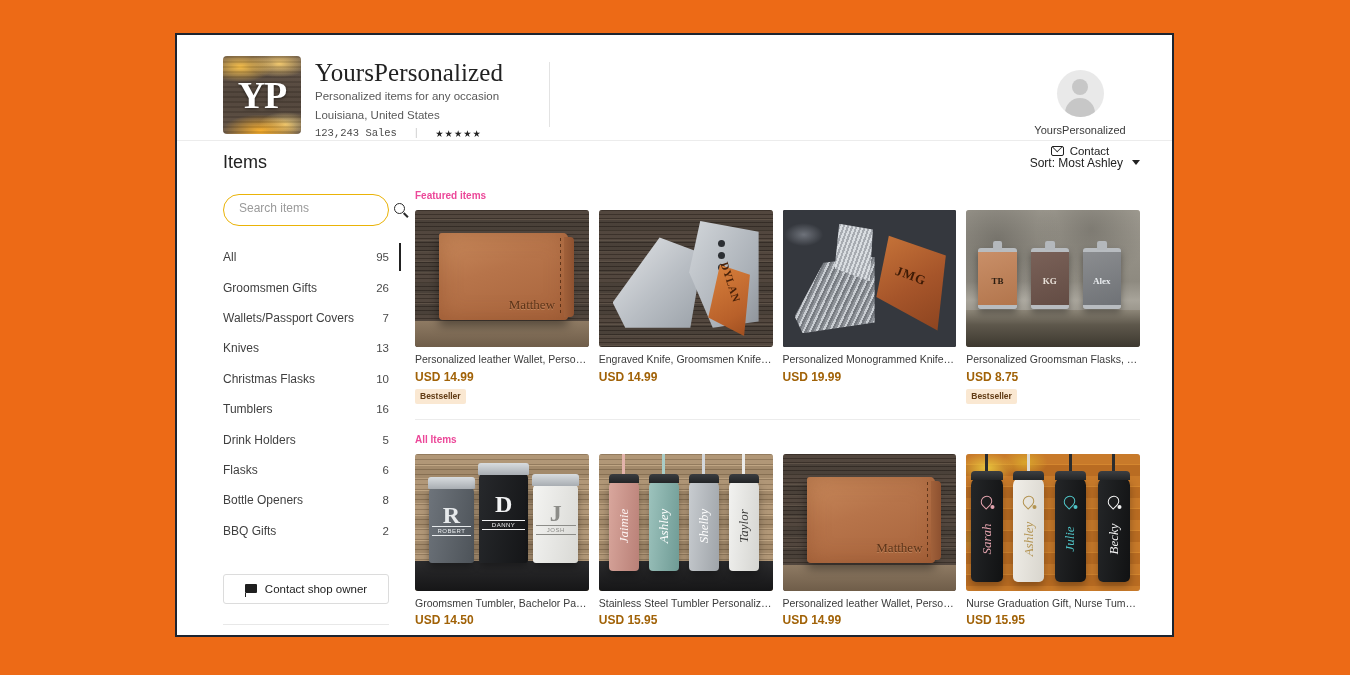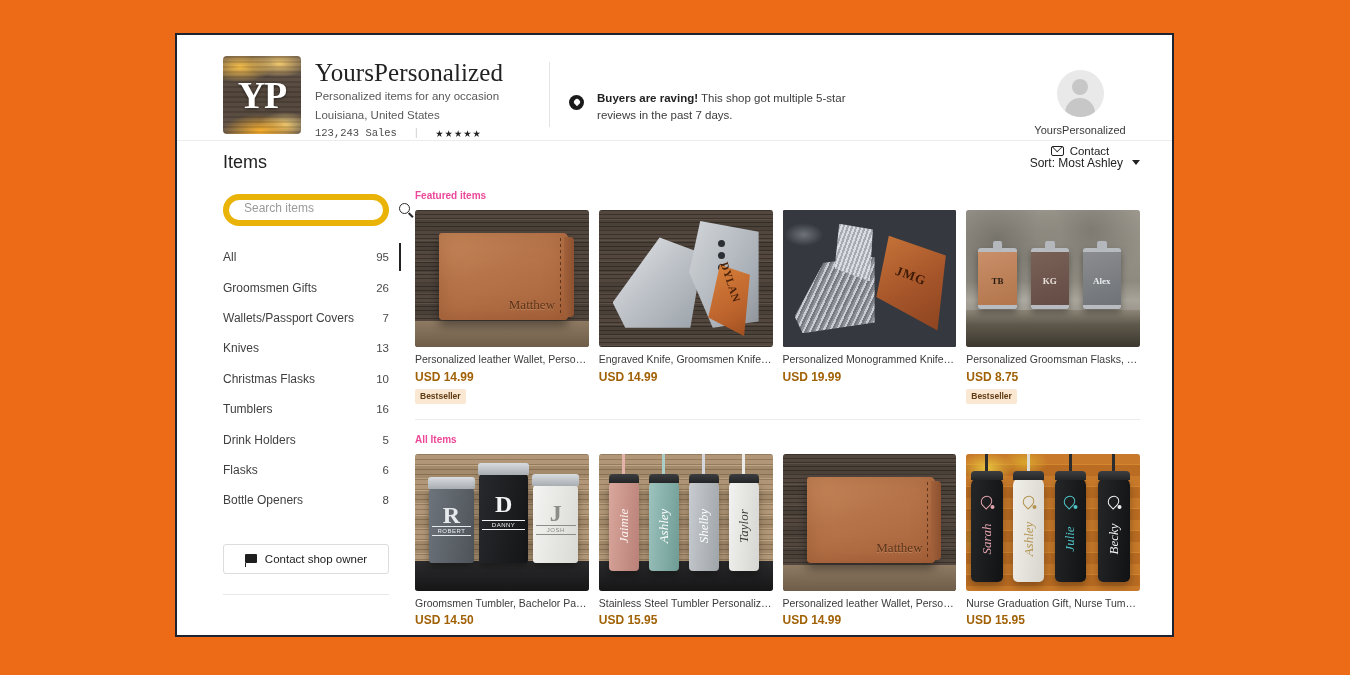--- a/index.html
+++ b/index.html
@@ -234,21 +234,21 @@
     padding: 5px 32px 0 46px;
     gap: 26px;
   }
 
   
   .sidebar { width: 166px; flex: 0 0 166px; padding-top: 5px; }
   .search-box {
     display: flex;
     align-items: center;
     height: 32px;
-    border: 6px solid #eab308;
+    border: 1px solid #eab308;
     border-radius: 16px;
     padding: 0 12px 4px 15px;
   }
   .search-box input {
     border: 0; outline: 0;
     flex: 1;
     font-size: 12px;
     font-family: "Liberation Sans", sans-serif;
     color: #333;
     background: transparent;
@@ -760,26 +760,20 @@
       <div class="shop-location">Louisiana, United States</div>
       <div class="shop-stats">
         <span class="shop-sales">123,243 Sales</span>
         <span class="divider-pipe">|</span>
         <span class="stars">★★★★★</span>
       </div>
     </div>
 
     <div class="header-divider"></div>
 
-    <div class="raving">
-      <div class="raving-icon"></div>
-      <div class="raving-text">
-        <b>Buyers are raving!</b><span> This shop got multiple 5-star reviews in the past 7 days.</span>
-      </div>
-    </div>
 
     <div class="owner-box">
       <div class="owner-avatar">
         <div class="head"></div>
         <div class="body"></div>
       </div>
       <div class="owner-name">YoursPersonalized</div>
       <div class="owner-contact">
         <span class="env"></span>
         <span>Contact</span>
@@ -833,20 +827,24 @@
               <span class="label">Drink Holders</span>
               <span class="count">5</span>
             </div>
             <div class="cat-row">
               <span class="label">Flasks</span>
               <span class="count">6</span>
             </div>
             <div class="cat-row">
               <span class="label">Bottle Openers</span>
               <span class="count">8</span>
+            </div>
+            <div class="cat-row">
+              <span class="label">BBQ Gifts</span>
+              <span class="count">2</span>
             </div>
           </div>
 
       <div class="contact-owner-btn">
         <span class="flag-ico"></span>
         <span>Contact shop owner</span>
       </div>
 
       <div class="sidebar-rule"></div>
 

